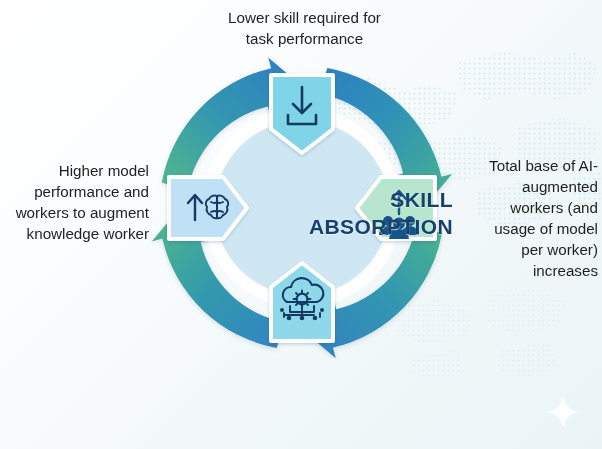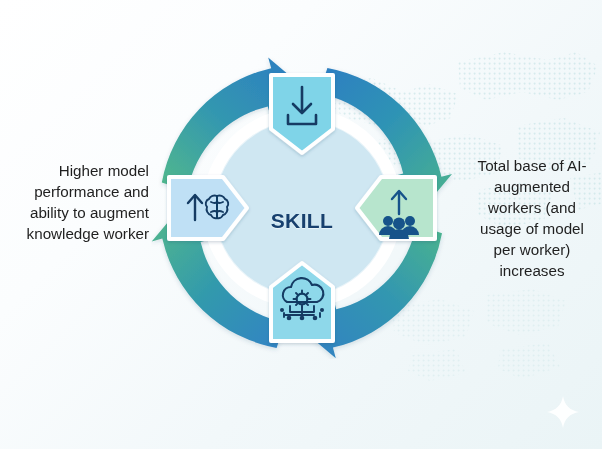--- a/index.html
+++ b/index.html
@@ -59,26 +59,26 @@
     left: 151px;
     top: 57px;
     width: 302px;
     height: 302px;
   }
   #wheel svg { display: block; }
 
   .inner-disc-text {
     position: absolute;
     left: 0;
-    top: 13px;
+    top: 5px;
     width: 302px;
     height: 302px;
     display: flex;
     flex-direction: column;
-    align-items: center;
+    align-items: flex-end;
     justify-content: center;
     pointer-events: none;
   }
   .inner-disc-text span {
     display: block;
     color: #17406e;
     font-weight: bold;
     font-size: 21px;
     letter-spacing: 0.4px;
     line-height: 1.30;
@@ -97,21 +97,21 @@
   #label-top {
     left: 182px;
     top: 8px;
     width: 245px;
     text-align: center;
   }
   #label-right {
     left: 466px;
     top: 156px;
     width: 132px;
-    text-align: center;
+    text-align: right;
   }
   #label-bottom {
     left: 126px;
     top: 368px;
     width: 355px;
     text-align: center;
   }
   #label-left {
     left: 6px;
     top: 161px;
@@ -319,30 +319,33 @@
             <path d="M 72 145 q -4 2 -6 0"></path>
             <path d="M 60 155 q 4 -2 6 0"></path>
             <path d="M 72 155 q -4 -2 -6 0"></path>
           </g>
         </g>
       </g>
     </svg>
 
     <div class="inner-disc-text">
       <span>SKILL</span>
+      <span>ABSORPTION</span>
     </div>
   </div>
 
+  <div class="label" id="label-top">Lower skill required for
+task performance</div>
 
   <div class="label" id="label-right">Total base of AI-
 augmented
 workers (and
 usage of model
 per worker)
 increases</div>
 
 
   <div class="label" id="label-left">Higher model
 performance and
-ability to augment
+workers to augment
 knowledge worker</div>
 
 </div>
 
 </body></html>

